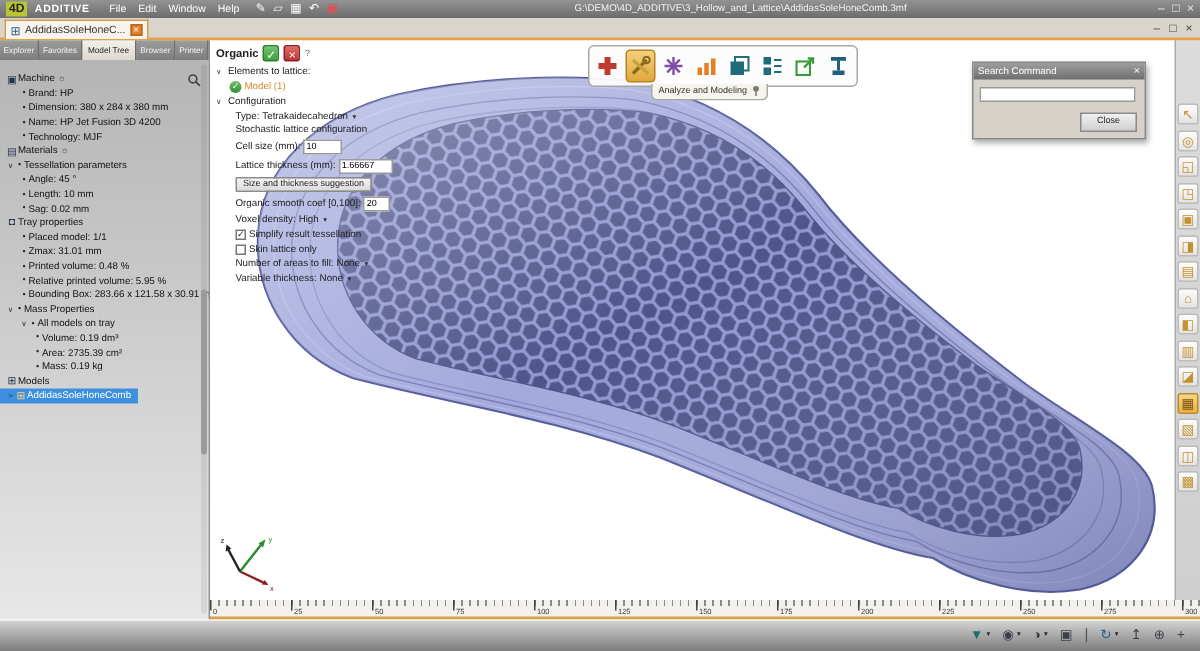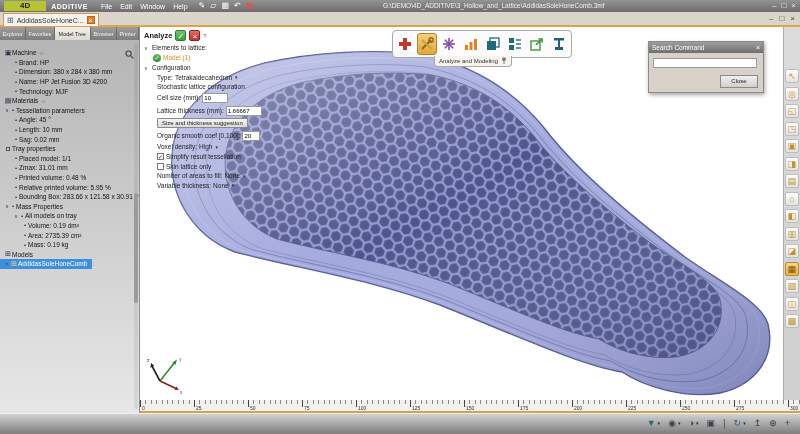--- a/index.html
+++ b/index.html
@@ -3,21 +3,21 @@
 <meta charset="utf-8">
 <style>
   html,body{margin:0;padding:0;width:800px;height:434px;overflow:hidden;
     font-family:"Liberation Sans",sans-serif;background:#fff;}
   #app{position:relative;width:800px;height:434px;background:#fff;}
 
   
   .titlebar{position:absolute;left:0;top:0;width:800px;height:12px;
     background:linear-gradient(#939393,#6c6c6c);color:#fff;font-size:7px;
     display:flex;align-items:center;gap:5px;padding:0 4px;box-sizing:border-box;}
-  .logo4d{background:#b8c433;color:#222;font-weight:bold;font-size:8px;padding:0 16px;line-height:10px;}
+  .logo4d{background:#b8c433;color:#222;font-weight:bold;font-size:8px;padding:0 2px;line-height:10px;}
   .logotx{font-weight:bold;font-size:7px;letter-spacing:.5px;}
   #menus{display:flex;gap:8px;margin-left:8px;}
   .menu{cursor:default;}
   #tb-icons{display:flex;gap:5px;margin-left:6px;font-size:8px;}
   .tbi{line-height:10px;}
   .title-path{position:absolute;left:383px;top:2px;font-size:6.5px;color:#f2f2f2;white-space:nowrap;}
   .win-controls{position:absolute;right:4px;top:1px;display:flex;gap:5px;font-size:8px;color:#eee;}
 
   
   .tabrow{position:absolute;left:0;top:12px;width:800px;height:15px;background:#d9d5cb;
@@ -316,21 +316,21 @@
         <path class="ridge" fill="none" stroke="#6b72b0" stroke-width="1" opacity="0.85" transform="translate(333,197) scale(0.925) translate(-333,-197)" d="M 280,27 C 335,38 375,65 405,102 C 440,148 500,196 545,230 C 585,258 622,276 628,297 C 636,330 616,358 580,366 C 545,372 505,360 482,345 C 440,338 380,310 300,278 C 230,252 160,242 95,225 C 55,210 30,172 32,130 C 34,85 70,50 125,36 C 175,25 235,22 280,27 Z"></path>
         <path class="ridge" fill="none" stroke="#7d84bd" stroke-width="1" opacity="0.8" transform="translate(333,197) scale(0.885) translate(-333,-197)" d="M 280,27 C 335,38 375,65 405,102 C 440,148 500,196 545,230 C 585,258 622,276 628,297 C 636,330 616,358 580,366 C 545,372 505,360 482,345 C 440,338 380,310 300,278 C 230,252 160,242 95,225 C 55,210 30,172 32,130 C 34,85 70,50 125,36 C 175,25 235,22 280,27 Z"></path>
         <path id="sole-lattice" fill="url(#hexpat)" stroke="#4a4f83" stroke-width="1" opacity="0.97" transform="translate(335,189) scale(0.83) translate(-333,-197)" d="M 280,27 C 335,38 375,65 405,102 C 440,148 500,196 545,230 C 585,258 622,276 628,297 C 636,330 616,358 580,366 C 545,372 505,360 482,345 C 440,338 380,310 300,278 C 230,252 160,242 95,225 C 55,210 30,172 32,130 C 34,85 70,50 125,36 C 175,25 235,22 280,27 Z"></path>
         <path id="sole-shade" fill="url(#shade)" pointer-events="none" d="M 280,27 C 335,38 375,65 405,102 C 440,148 500,196 545,230 C 585,258 622,276 628,297 C 636,330 616,358 580,366 C 545,372 505,360 482,345 C 440,338 380,310 300,278 C 230,252 160,242 95,225 C 55,210 30,172 32,130 C 34,85 70,50 125,36 C 175,25 235,22 280,27 Z"></path>
       </g>
     </svg>
 
     
     <div class="lat-panel">
       <div class="lat-header">
-        <span class="lat-title">Analyze</span>
+        <span class="lat-title">Organic</span>
         <span class="lat-btn ok">✓</span>
         <span class="lat-btn no">×</span>
         <span class="lat-help">?</span>
       </div>
       <div class="lat-row sec">
         <span class="twist">∨</span>
         <span>Elements to lattice:</span>
       </div>
       <div class="lat-row ind2">
         <span class="mcheck">✓</span>

